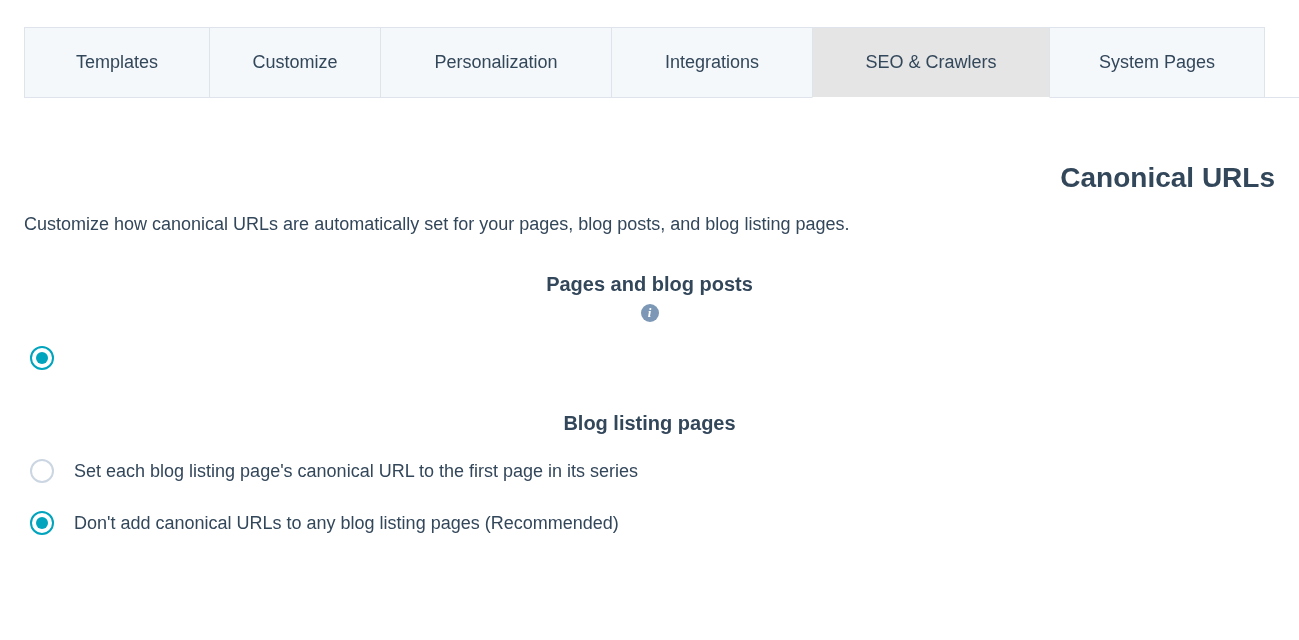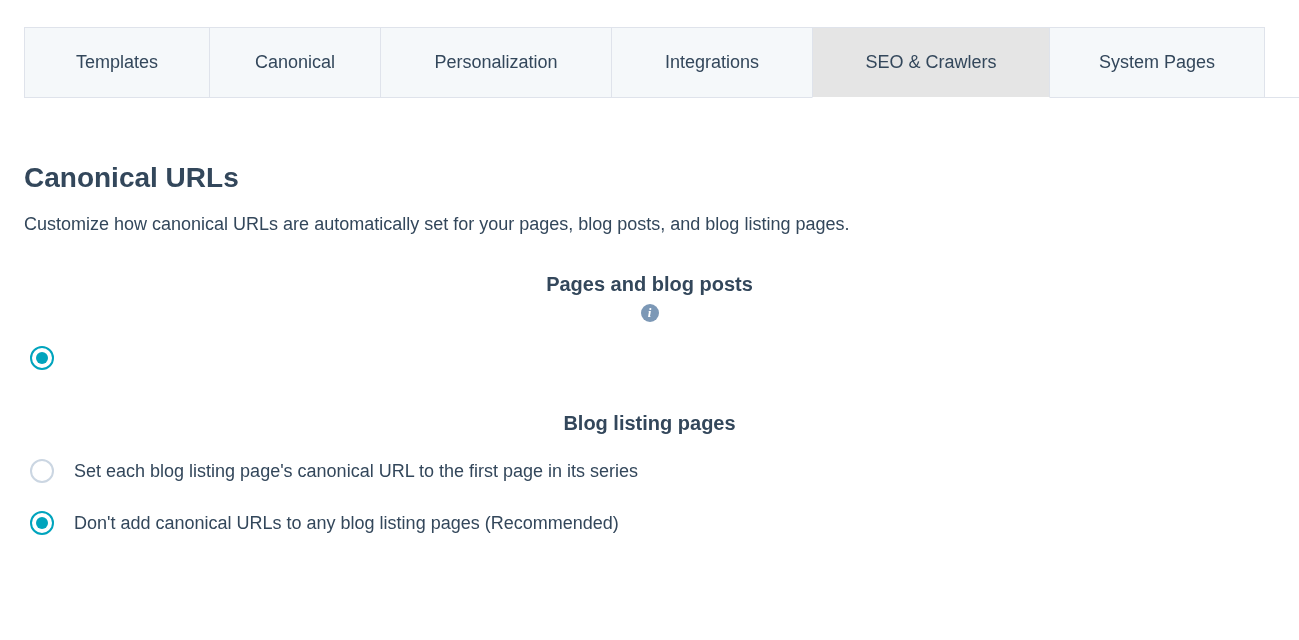--- a/index.html
+++ b/index.html
@@ -46,20 +46,21 @@
     .tab-seo { width: 238px; }
     .tab-system { width: 216px; }
     .content {
       padding: 64px 24px 0 24px;
     }
     .section-title {
       font-size: 28px;
       font-weight: 700;
       color: #33475b;
       margin-bottom: 20px;
+      text-align: right;
     }
     .section-description {
       font-size: 18px;
       color: #33475b;
       margin-bottom: 38px;
       font-weight: 400;
     }
     .subsection-header {
       display: flex;
       align-items: center;
@@ -122,21 +123,21 @@
     }
     .subsection-spacer {
       margin-top: 42px;
     }
   </style>
 </head>
 <body>
 
 <div class="tabs-container">
   <div class="tab tab-templates">Templates</div>
-  <div class="tab tab-branding">Canonical</div>
+  <div class="tab tab-branding">Customize</div>
   <div class="tab tab-personalization">Personalization</div>
   <div class="tab tab-integrations">Integrations</div>
   <div class="tab tab-seo active">SEO &amp; Crawlers</div>
   <div class="tab tab-system">System Pages</div>
 </div>
 
 <div class="content">
   <h1 class="section-title">Canonical URLs</h1>
   <p class="section-description">Customize how canonical URLs are automatically set for your pages, blog posts, and blog listing pages.</p>
 

